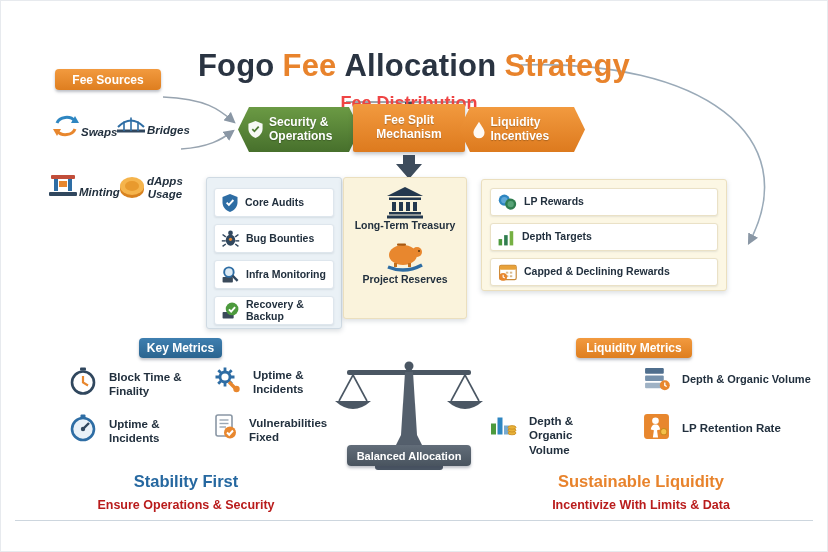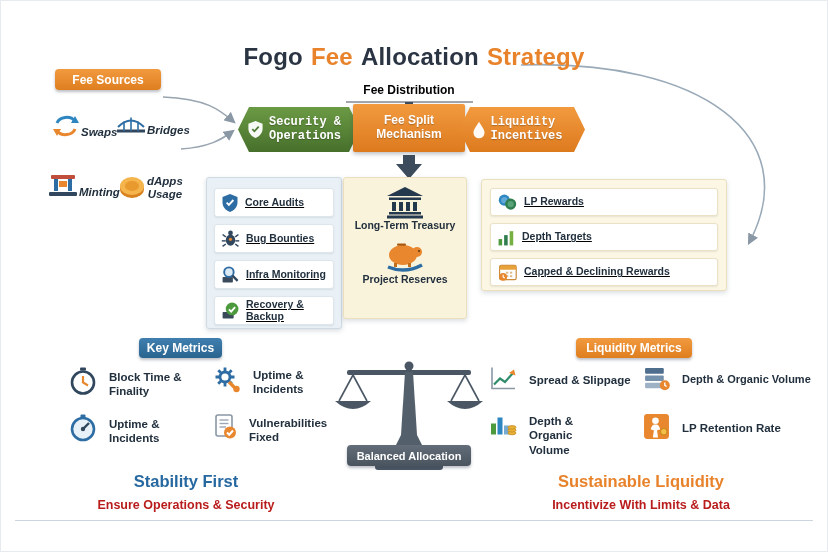--- a/index.html
+++ b/index.html
@@ -1,38 +1,38 @@
 <!DOCTYPE html>
 <html><head>
 <meta charset="utf-8">
 <style>
   html,body{margin:0;padding:0;background:#ffffff;}
   .canvas{position:relative;width:828px;height:552px;background:#ffffff;font-family:"Liberation Sans",sans-serif;overflow:hidden;border:1px solid #e7eaee;box-sizing:border-box;}
   .abs{position:absolute;}
   .c-orange{color:#E8832C;}
   .c-dark{color:#2A3442;}
-  .title{position:absolute;left:0;right:0;top:26px;text-align:center;font-size:24px;font-weight:bold;letter-spacing:.2px;}
+  .title{position:absolute;left:0;right:0;top:26px;text-align:center;font-size:31px;font-weight:bold;letter-spacing:.2px;}
   .title span{margin:0 4px;}
-  .fee-dist{position:absolute;left:308px;top:82px;width:200px;text-align:center;font-size:12px;font-weight:600;color:#000000;}
+  .fee-dist{position:absolute;left:308px;top:92px;width:200px;text-align:center;font-size:18px;font-weight:600;color:#ef4444;}
   .badge{position:absolute;display:flex;align-items:center;justify-content:center;color:#fff;font-weight:bold;font-size:12px;border-radius:4px;box-shadow:0 2px 3px rgba(60,70,90,.35);}
   .badge.orange{background:linear-gradient(#F29A3F,#DE7E1F);}
   .badge.blue{background:linear-gradient(#3F7FB0,#2A648F);}
   .badge.slate{background:linear-gradient(#626D79,#49545F);font-weight:600;font-size:11px;}
   .src{position:absolute;display:flex;flex-direction:row;align-items:flex-end;font-style:italic;}
   .src .lbl{margin-top:4px;font-size:11.5px;font-weight:600;color:#22303E;text-align:center;line-height:1.1;}
-  .hex{clip-path:polygon(11px 0,calc(100% - 11px) 0,100% 50%,calc(100% - 11px) 100%,11px 100%,0 50%);font-family:Liberation Mono, monospace;}
+  .hex{clip-path:polygon(11px 0,calc(100% - 11px) 0,100% 50%,calc(100% - 11px) 100%,11px 100%,0 50%);}
   .banner{position:absolute;display:flex;align-items:center;justify-content:center;gap:5px;color:#fff;font-weight:bold;font-size:12px;line-height:1.15;text-shadow:0 1px 1px rgba(0,0,0,.25);filter:drop-shadow(0 2px 2px rgba(60,70,80,.35));}
   .banner .txt{width:82px;}
   .banner.green{background:linear-gradient(#6B9A44,#47702C);}
   .banner.orangeb{background:linear-gradient(#F29A3F,#DD7A1E);}
   .panel{position:absolute;box-sizing:border-box;border-radius:3px;box-shadow:0 2px 5px rgba(50,70,90,.18);display:flex;flex-direction:column;}
   .panel-left{left:205px;top:176px;width:136px;height:152px;background:#EAF1F6;border:1px solid #CFDAE3;padding:10px 7px 0;gap:7px;}
   .panel-mid{left:342px;top:176px;width:124px;height:142px;background:#FAF3DC;border:1px solid #EBDFBE;align-items:center;padding-top:8px;gap:1px;}
   .panel-right{left:480px;top:178px;width:246px;height:112px;background:#FCF7E4;border:1px solid #EBDFBE;padding:8px 8px 5px;gap:7px;}
-  .prow{background:#fff;border:1px solid #DEE6ED;border-radius:3px;height:27px;display:flex;align-items:center;gap:6px;padding:0 6px;box-shadow:0 1px 2px rgba(40,60,80,.10);flex:0 0 auto;text-decoration:underline;}
+  .prow{background:#fff;border:1px solid #DEE6ED;border-radius:3px;height:27px;display:flex;align-items:center;gap:6px;padding:0 6px;box-shadow:0 1px 2px rgba(40,60,80,.10);flex:0 0 auto;}
   .panel-right .prow{height:26px;border-color:#EAE1C6;}
   .prow .lbl,.mid-lbl{font-size:10.5px;font-weight:bold;color:#22303E;line-height:1.05;}
   .mid-lbl{text-align:center;}
   .metric{position:absolute;display:flex;align-items:flex-start;gap:12px;}
   .metric .lbl{font-size:11.5px;font-weight:600;color:#22303E;line-height:1.25;padding-top:3px;}
   .foot-head{position:absolute;text-align:center;font-size:16.5px;font-weight:bold;}
   .foot-sub{position:absolute;text-align:center;font-size:12.5px;font-weight:600;color:#b91c1c;}
   .bottom-line{position:absolute;left:14px;right:14px;top:519px;height:1px;background:#CDD6DE;}
   svg{display:block;}
   .icon{display:inline-flex;align-items:center;justify-content:center;flex:0 0 auto;}
@@ -308,30 +308,20 @@
             <line x1="6.5" y1="10" x2="15.5" y2="10"></line>
             <line x1="6.5" y1="13.5" x2="13" y2="13.5"></line>
         </g>
         <circle cx="17" cy="19" r="6" fill="#E8872E"></circle>
         <path d="M14 19l2.2 2.2 3.8-4.2" stroke="#fff" stroke-width="2" fill="none"></path>
       </svg>
     </span>
     <span class="lbl" style="width:84px;">Vulnerabilities Fixed</span>
   </div>
 
-  <div class="metric" style="left:488px;top:364px;">
-    <span class="icon">
-      <svg width="28" height="27" viewBox="0 0 28 26">
-        <path d="M3 2v21h23" stroke="#8A97A5" stroke-width="1.6" fill="none"></path>
-        <path d="M5 19l6-6 5 3.5 8-9" stroke="#2F8D6B" stroke-width="2.2" fill="none"></path>
-        <polygon points="25,4 26.5,10 20,7.5" fill="#E8872E"></polygon>
-      </svg>
-    </span>
-    <span class="lbl" style="width:112px;padding-top:8px;">Spread &amp; Slippage</span>
-  </div>
 
   <div class="metric" style="left:642px;top:364px;">
     <span class="icon">
       <svg width="27" height="27" viewBox="0 0 26 26">
         <rect x="2" y="3" width="18" height="5.5" rx="1" fill="#4F6E8D"></rect>
         <rect x="2" y="10" width="18" height="5.5" rx="1" fill="#7590AB"></rect>
         <rect x="2" y="17" width="18" height="5.5" rx="1" fill="#9FB2C5"></rect>
         <circle cx="21" cy="19.5" r="4.8" fill="#E8872E"></circle>
         <path d="M21 16.8v2.9l1.8 1" stroke="#fff" stroke-width="1.3" fill="none"></path>
       </svg>

